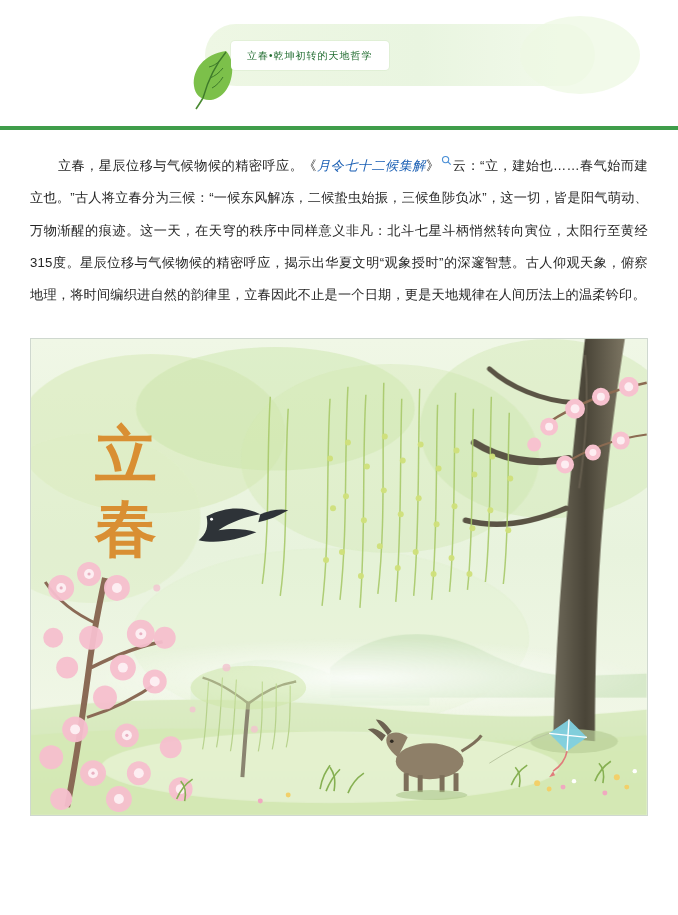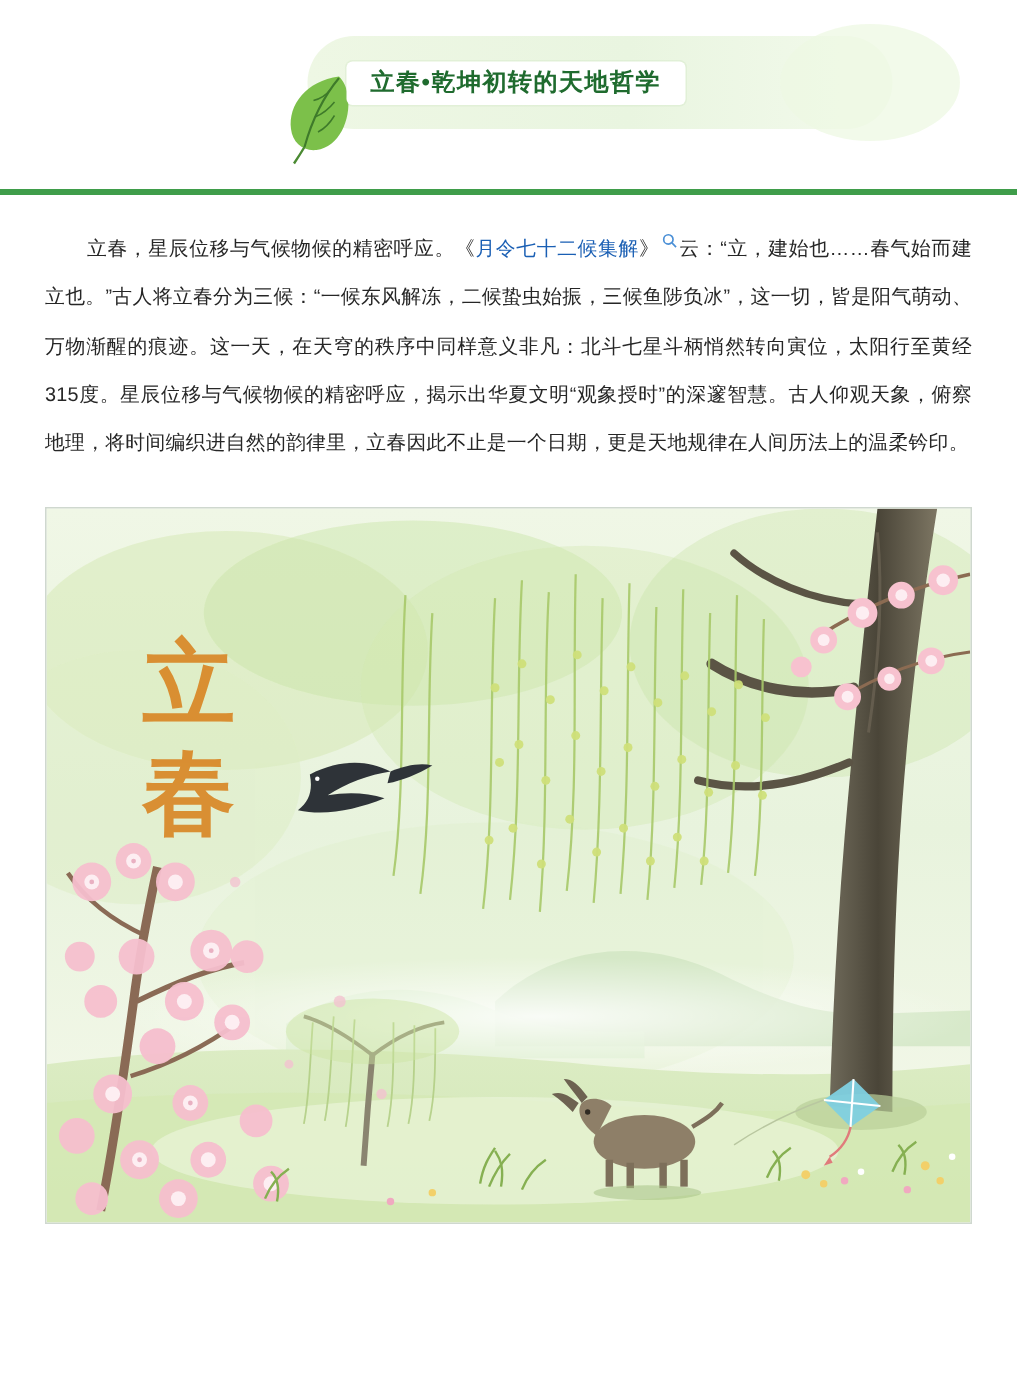--- a/index.html
+++ b/index.html
@@ -54,22 +54,22 @@
     height: 29px;
     padding: 0 16px;
     display: flex;
     align-items: center;
     justify-content: center;
     background: #ffffff;
     border-radius: 4px;
     box-shadow: 0 0 0 1px rgba(140,190,120,0.10);
   }
   .title-pill span {
-    font-size: 16px;
-    font-weight: bold;
+    font-size: 10px;
+    font-weight: normal;
     color: #1f6b2e;
     letter-spacing: 1px;
     white-space: nowrap;
   }
   .leaf-deco {
     position: absolute;
     left: 186px;
     top: 48px;
     width: 58px;
     height: 62px;
@@ -97,20 +97,21 @@
     color: #262626;
     text-align: justify;
     text-justify: inter-ideograph;
     letter-spacing: .2px;
   }
   .article .indent {
     display: inline-block;
     width: 2.1em;
   }
   .bookref {
+    font-style: italic;
     color: #1a5fb4;
     text-decoration: none;
   }
   .search-badge {
     display: inline-block;
     position: relative;
     width: 11px;
     height: 11px;
     vertical-align: 4px;
     margin: 0 1px;

